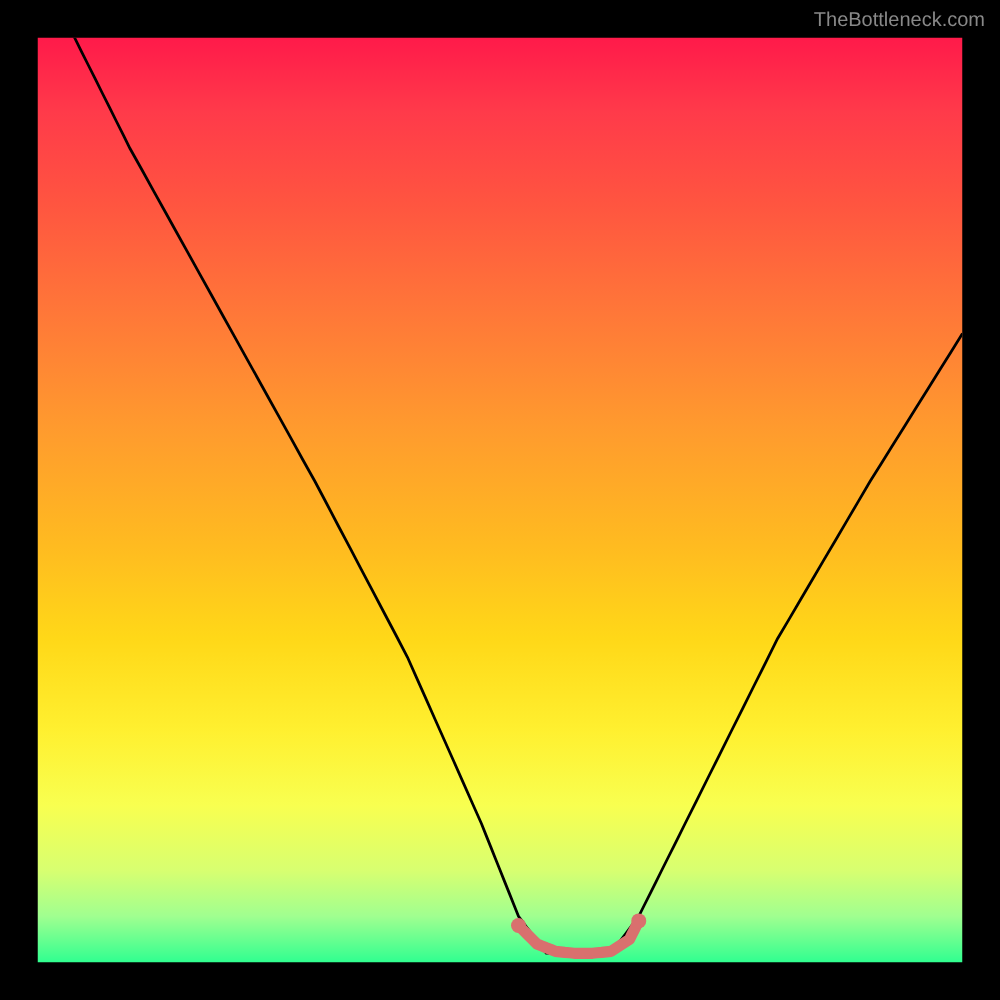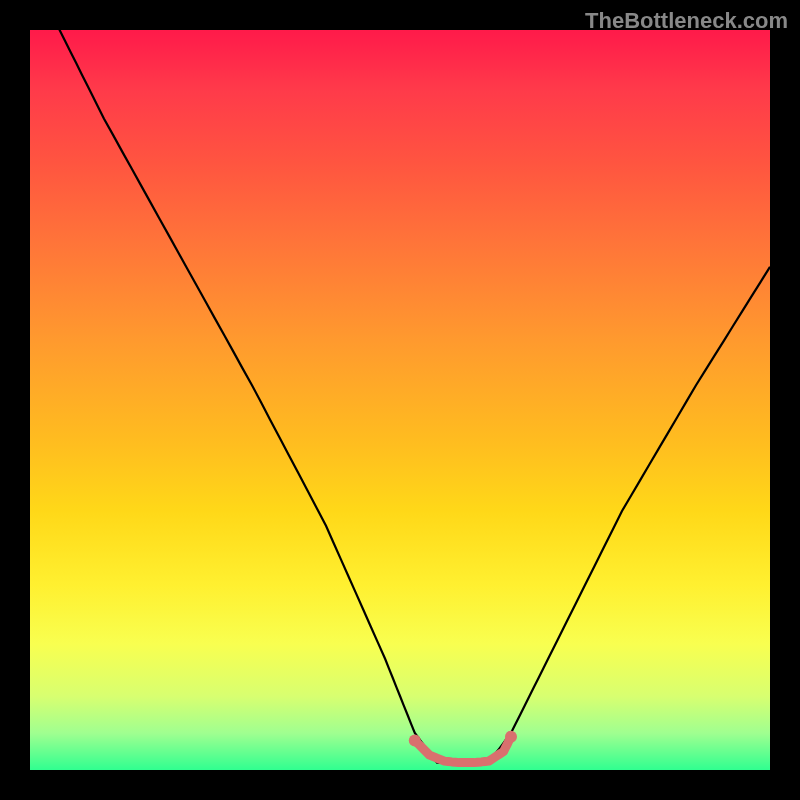--- a/index.html
+++ b/index.html
@@ -9,22 +9,22 @@
     height: 800px;
     background: #000;
     position: relative;
     font-family: Arial, sans-serif;
   }
   .watermark {
     position: absolute;
     top: 8px;
     right: 12px;
     color: #888;
-    font-size: 22px;
-    font-weight: 700;
+    font-size: 16px;
+    font-weight: 400;
     z-index: 10;
     margin-left: 17px;
   }
   .plot-area {
     position: absolute;
     left: 30px;
     top: 30px;
     width: 740px;
     height: 740px;
     overflow: hidden;

